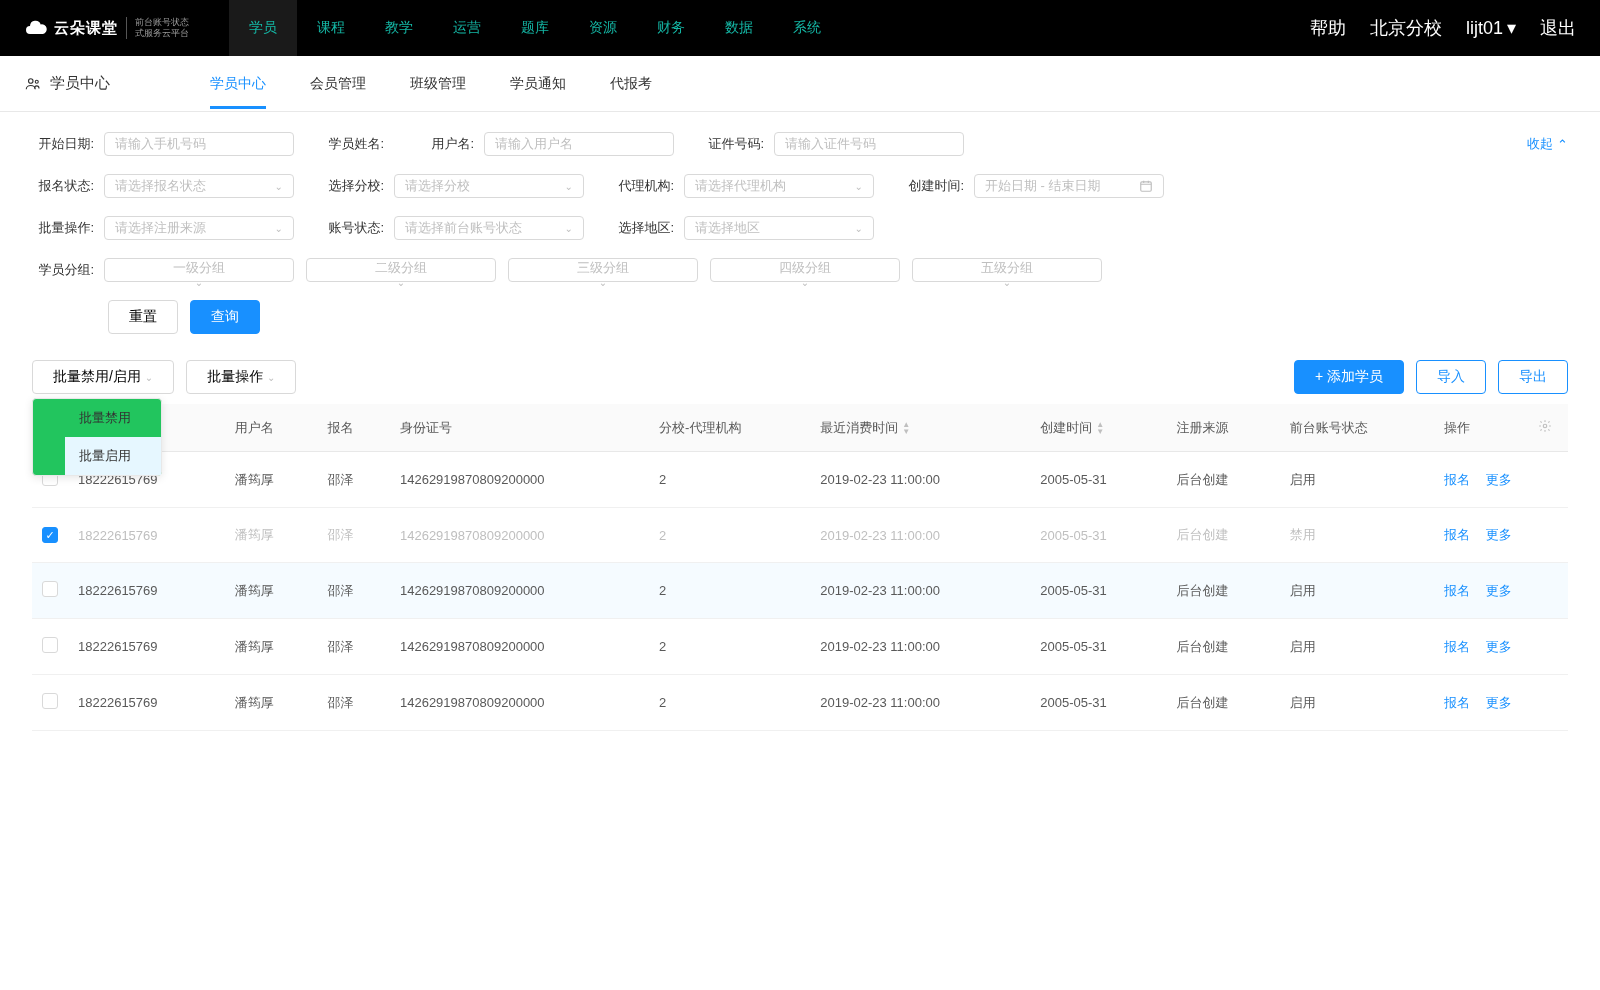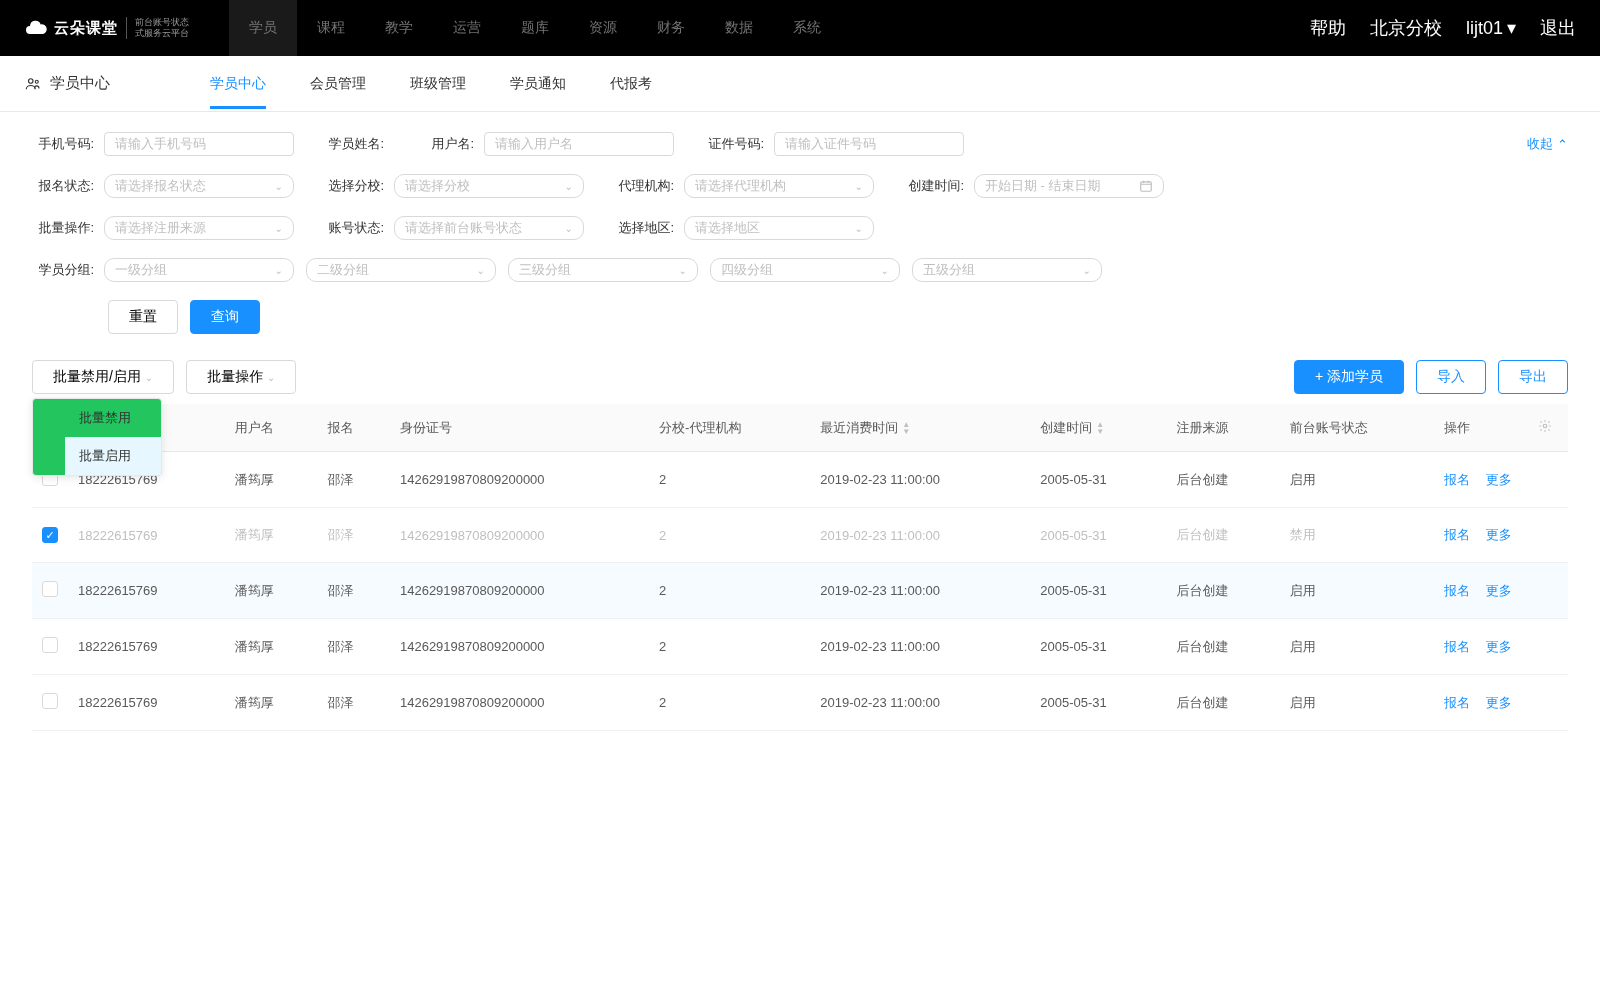--- a/index.html
+++ b/index.html
@@ -5,45 +5,45 @@
     * { box-sizing: border-box; margin: 0; padding: 0; }
     body { font-family: -apple-system, "Helvetica Neue", Arial, sans-serif; font-size: 14px; color: #333; background: #fff; }
     
     
     .top-nav { background: #000; height: 56px; display: flex; align-items: center; padding: 0 24px; }
     .logo-area { display: flex; align-items: center; color: #fff; }
     .logo-icon { width: 24px; height: 24px; margin-right: 6px; }
     .logo-text { font-size: 15px; font-weight: bold; letter-spacing: 1px; }
     .logo-sub { font-size: 9px; color: #999; border-left: 1px solid #555; padding-left: 8px; margin-left: 8px; line-height: 1.2; }
     .nav-items { display: flex; margin-left: 40px; }
-    .nav-item { color: #737373; padding: 0 20px; height: 56px; display: flex; align-items: center; cursor: pointer; font-size: 14px; }
+    .nav-item { color: #14b8a6; padding: 0 20px; height: 56px; display: flex; align-items: center; cursor: pointer; font-size: 14px; }
     .nav-item.active { background: #1a1a1a; }
     .nav-right { margin-left: auto; display: flex; align-items: center; color: #fff; gap: 24px; }
     .nav-right-item { cursor: pointer; font-size: 18px; display: flex; align-items: center; gap: 4px; }
     
     
     .sub-nav-bar { display: flex; align-items: center; height: 56px; border-bottom: 1px solid #e8e8e8; padding: 0 24px; }
     .page-title { display: flex; align-items: center; gap: 8px; font-size: 15px; }
     .sub-tabs { display: flex; margin-left: 100px; gap: 44px; }
     .sub-tab { cursor: pointer; font-size: 14px; padding: 16px 0; position: relative; }
     .sub-tab.active { color: #1890ff; }
     .sub-tab.active::after { content: ''; position: absolute; bottom: 0; left: 0; right: 0; height: 3px; background: #1890ff; }
     
     
     .filter-area { padding: 20px 32px 10px; }
     .filter-row { display: flex; gap: 28px; margin-bottom: 18px; }
     .filter-item { display: flex; align-items: center; gap: 10px; }
     .filter-label { font-size: 13px; width: 62px; text-align: right; color: #333; }
     .filter-input, .filter-select { height: 24px; border: 1px solid #d9d9d9; border-radius: 4px; padding: 0 10px; font-size: 13px; color: #bfbfbf; background: #fff; display: flex; align-items: center; width: 190px; }
-    .filter-select { justify-content: space-between; cursor: pointer; border-radius: 10px; }
+    .filter-select { justify-content: space-between; cursor: pointer; }
     .select-arrow { color: #bfbfbf; font-size: 10px; }
     .date-input { width: 190px; justify-content: space-between; }
     .collapse-link { color: #1890ff; cursor: pointer; font-size: 13px; display: flex; align-items: center; gap: 4px; margin-left: auto; }
     .group-row { display: flex; gap: 12px; }
-    .group-select { width: 190px; }
+    .group-select { width: 190px; flex-direction: column; }
     
     .btn-row { display: flex; gap: 12px; margin-top: 4px; margin-left: 76px; }
     .btn { height: 34px; padding: 0 20px; border: 1px solid #d9d9d9; border-radius: 4px; background: #fff; cursor: pointer; font-size: 14px; display: flex; align-items: center; text-align: right; }
     .btn-primary { background: #1890ff; color: #fff; border-color: #1890ff; }
     
     
     .action-bar { display: flex; align-items: center; padding: 16px 32px 10px; gap: 12px; }
     .dropdown-wrap { position: relative; }
     .dropdown-menu { position: absolute; top: 100%; left: 0; margin-top: 4px; background: #22c55e; border: 1px solid #e8e8e8; border-radius: 4px; box-shadow: 0 2px 8px rgba(0,0,0,.1); min-width: 130px; z-index: 10; padding-left: 32px; }
     .dropdown-option { padding: 10px 14px; cursor: pointer; font-size: 13px; }
@@ -116,21 +116,21 @@
     <div class="sub-tab">会员管理</div>
     <div class="sub-tab">班级管理</div>
     <div class="sub-tab">学员通知</div>
     <div class="sub-tab">代报考</div>
   </div>
 </div>
 
 <div class="filter-area">
   <div class="filter-row">
     <div class="filter-item">
-      <span class="filter-label">手机号码:</span>
+      <span class="filter-label">开始日期:</span>
       <div class="filter-input">请输入手机号码</div>
     </div>
     <div class="filter-item">
       <span class="filter-label">学员姓名:</span>
     </div>
     <div class="filter-item">
       <span class="filter-label">用户名:</span>
       <div class="filter-input">请输入用户名</div>
     </div>
     <div class="filter-item">

